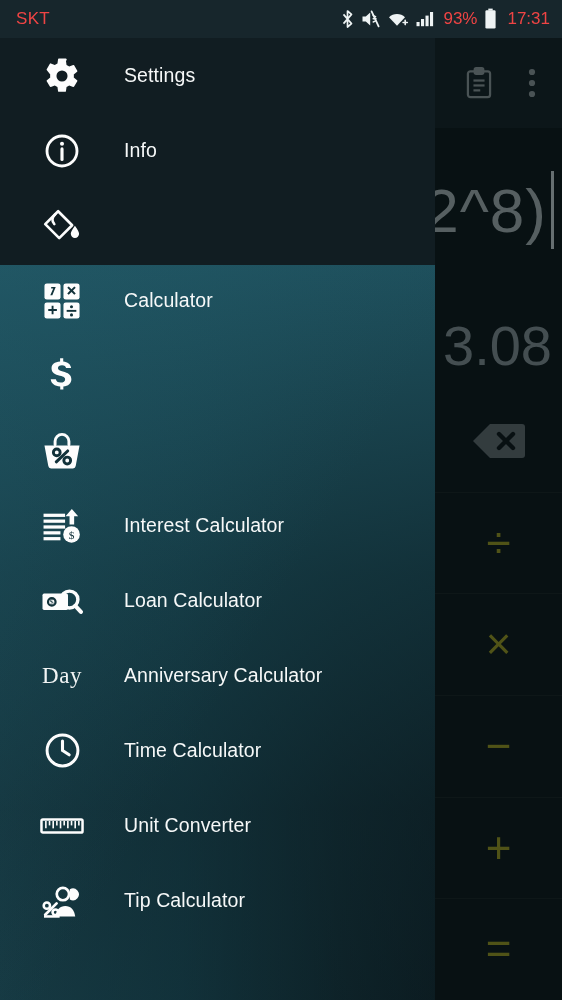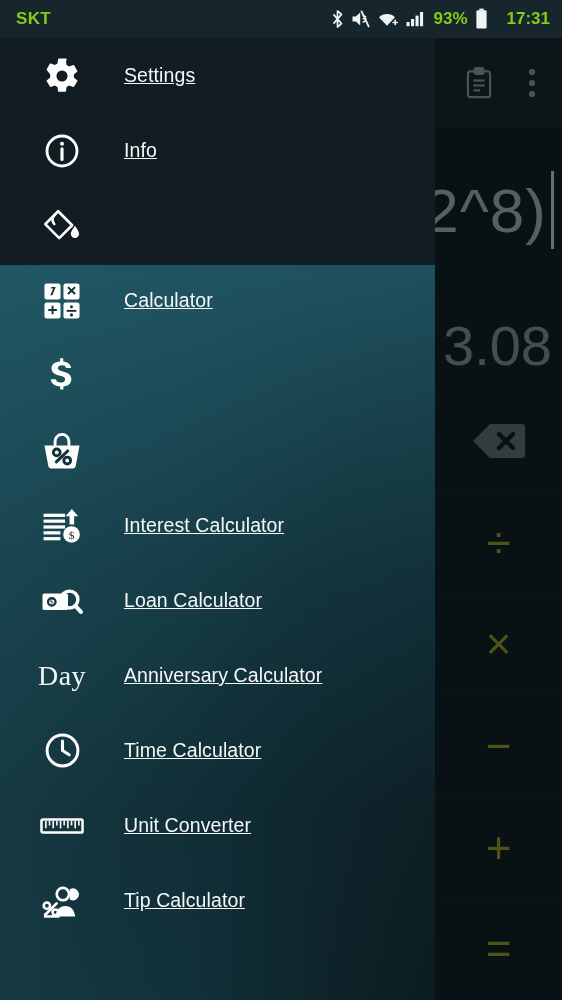--- a/index.html
+++ b/index.html
@@ -11,26 +11,26 @@
   }
 
   
   #calc-app { position:absolute; inset:0; background:#0c171b; }
 
   #calc-statusbar {
     position:absolute; left:0; top:0; width:562px; height:38px;
     background:#17262c;
     display:flex; align-items:center; justify-content:space-between;
     padding:0 12px 0 16px;
-    color:#84cc16; font-size:17px;font-weight:bold;
+    color:#ef4444; font-size:17px;
   }
   #calc-statusbar .carrier { letter-spacing:.3px; font-size:17px; }
   #calc-statusbar .sysicons { display:flex; align-items:center; gap:7px; font-size:16px; }
   #calc-statusbar .sysicons .pct { font-size:17px; margin-left:1px; }
-  #calc-statusbar .sysicons .clock { font-size:17px; margin-left:12px; }
+  #calc-statusbar .sysicons .clock { font-size:17px; margin-left:3px; }
   .svgico { display:block; }
 
   #calc-actionbar {
     position:absolute; left:0; top:38px; width:562px; height:90px;
     background:#132025;
     display:flex; align-items:center; justify-content:flex-end;
     gap:34px; padding-right:26px;
   }
   #calc-actionbar .abtn { opacity:.62; }
 
@@ -95,26 +95,25 @@
     position:relative; height:75px;
     display:flex; align-items:center;
   }
   .nav-icon {
     width:124px; min-width:124px; height:75px;
     display:flex; align-items:center; justify-content:center;
     color:#fdfdfd;
   }
   .nav-icon .dayword {
     font-family:"Liberation Serif", serif;
-    font-size:28px; line-height:1; color:#f2f4f4; letter-spacing:.5px;
+    font-size:23px; line-height:1; color:#f2f4f4; letter-spacing:.5px;
   }
   .nav-label {
     color:#f6f8f8; font-size:19.5px; letter-spacing:.1px;
     white-space:nowrap;
-    text-decoration:underline;
   }
 </style>
 </head>
 <body>
 
 <div id="calc-app">
 
   <div id="calc-actionbar">
     <span class="abtn">
       <svg class="svgico" width="30" height="32" viewBox="0 0 24 26" fill="none" stroke="#c9d2d5" stroke-width="1.8">

